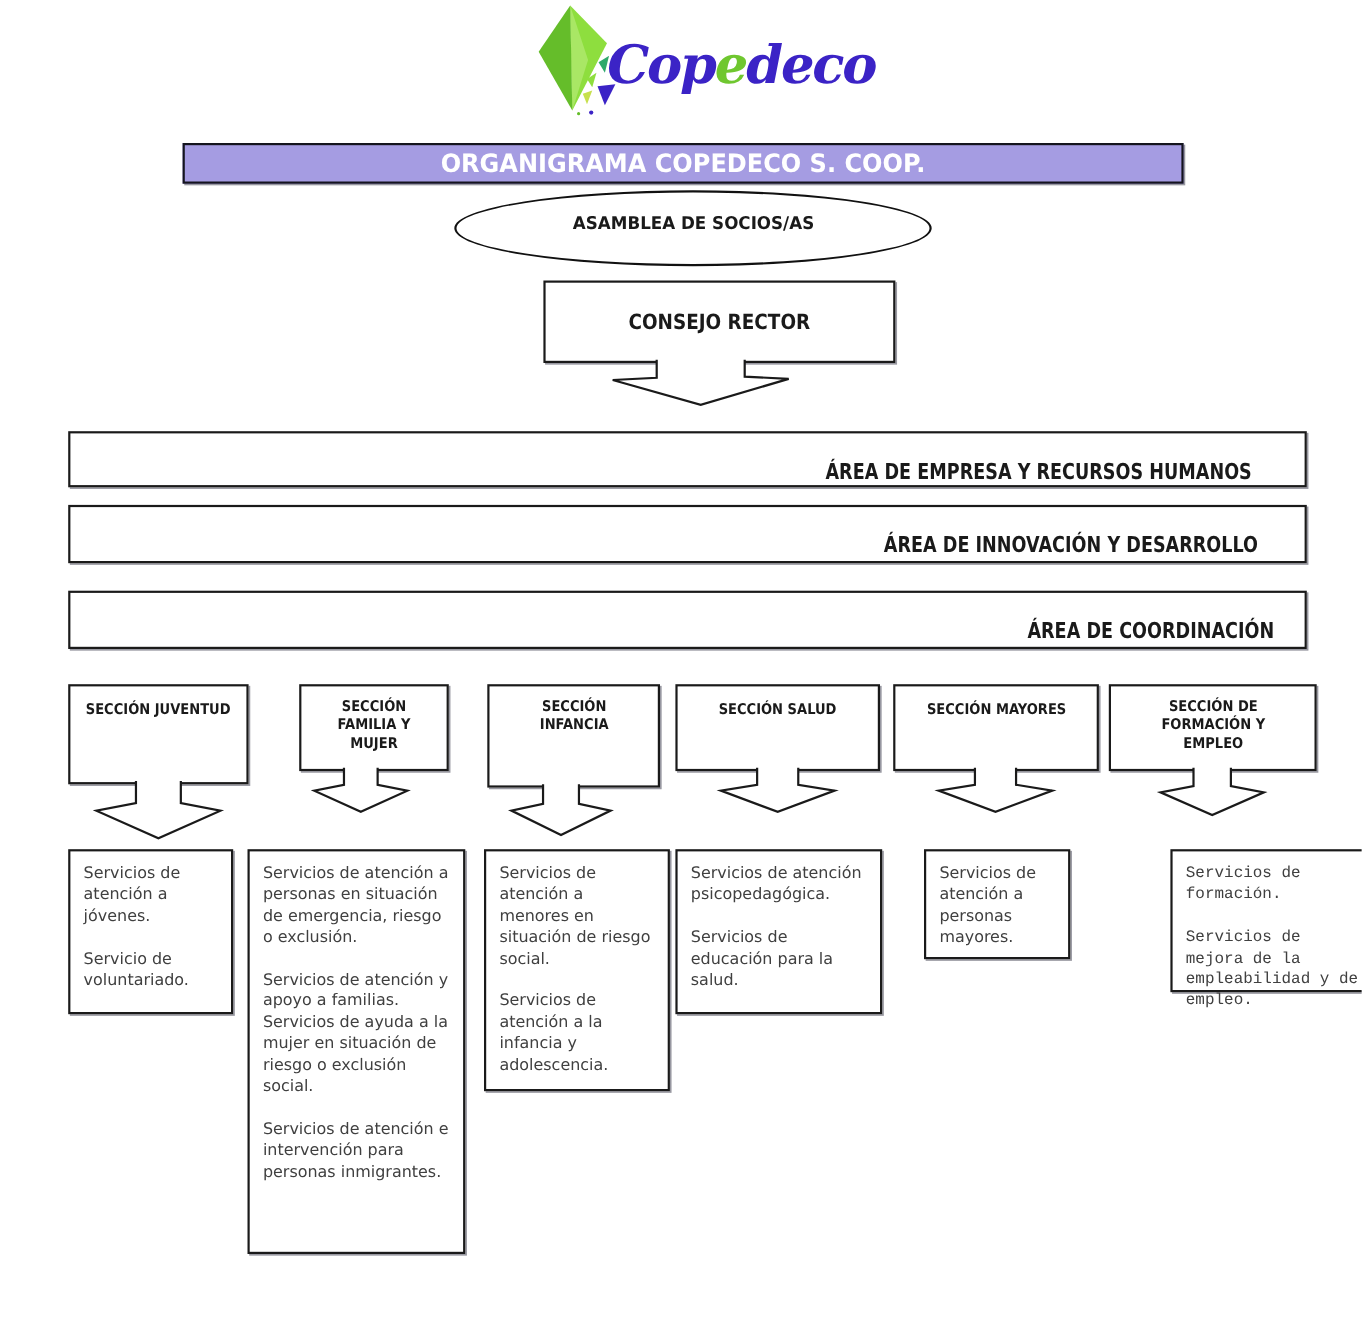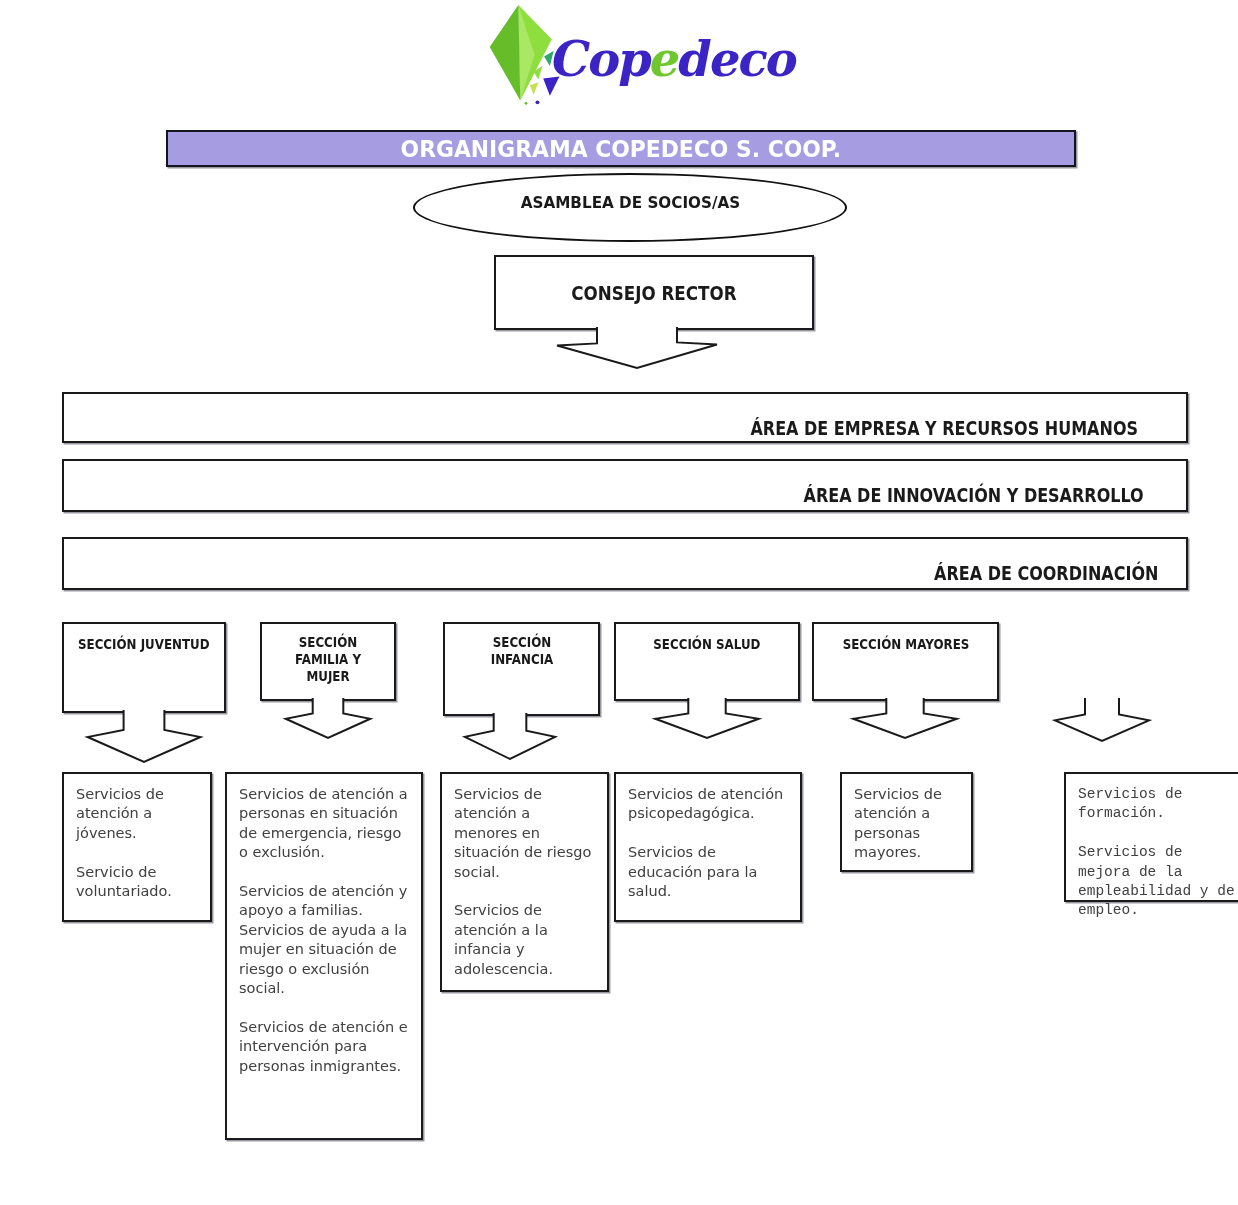--- a/index.html
+++ b/index.html
@@ -50,21 +50,21 @@
   .bar-2{top:459px;height:53px;}
   .bar-3{top:537px;height:53px;}
   .bar-text{font-weight:bold;font-size:20px;display:inline-block;transform:scaleX(0.8);white-space:nowrap;}
   
   .secbox{top:622px;text-align:center;padding-top:10px;}
   .sec-label{
     font-weight:bold;font-size:13.5px;line-height:17px;display:inline-block;
     transform:scaleX(0.88);transform-origin:50% 0;
   }
   .sec-a{left:62px;width:164px;height:91px;}
-  .sec-b{left:260px;width:136px;height:79px;}
+  .sec-b{left:272px;width:136px;height:79px;}
   .sec-b .sec-label{max-width:90px;}
   .sec-c{left:443px;width:157px;height:94px;}
   .sec-c .sec-label{max-width:80px;}
   .sec-d{left:614px;width:186px;height:79px;}
   .sec-e{left:812px;width:187px;height:79px;}
   .sec-f{left:1008px;width:189px;height:79px;}
   .sec-f .sec-label{max-width:164px;}
   
   .arrow{position:absolute;z-index:2;overflow:visible;}
   .arrow path{fill:#ffffff;stroke:#1a1a1a;stroke-width:2;vector-effect:non-scaling-stroke;stroke-linejoin:miter;}
@@ -138,20 +138,23 @@
   </div>
   <div class="rbox secbox sec-c">
     <span class="sec-label">SECCIÓN INFANCIA</span>
   </div>
   <div class="rbox secbox sec-d">
     <span class="sec-label">SECCIÓN SALUD</span>
   </div>
   <div class="rbox secbox sec-e">
     <span class="sec-label">SECCIÓN MAYORES</span>
   </div>
+  <div class="rbox secbox sec-f">
+    <span class="sec-label">SECCIÓN DE FORMACIÓN Y EMPLEO</span>
+  </div>
 
   <svg class="arrow arrow-a" viewBox="0 0 100 52" preserveAspectRatio="none" xmlns="http://www.w3.org/2000/svg">
     <path d="M33,0 L33,20 L3,27 L50,52 L97,27 L67,20 L67,0"></path>
   </svg>
   <svg class="arrow arrow-b" viewBox="0 0 100 52" preserveAspectRatio="none" xmlns="http://www.w3.org/2000/svg">
     <path d="M33,0 L33,20 L3,27 L50,52 L97,27 L67,20 L67,0"></path>
   </svg>
   <svg class="arrow arrow-c" viewBox="0 0 100 52" preserveAspectRatio="none" xmlns="http://www.w3.org/2000/svg">
     <path d="M33,0 L33,20 L3,27 L50,52 L97,27 L67,20 L67,0"></path>
   </svg>

